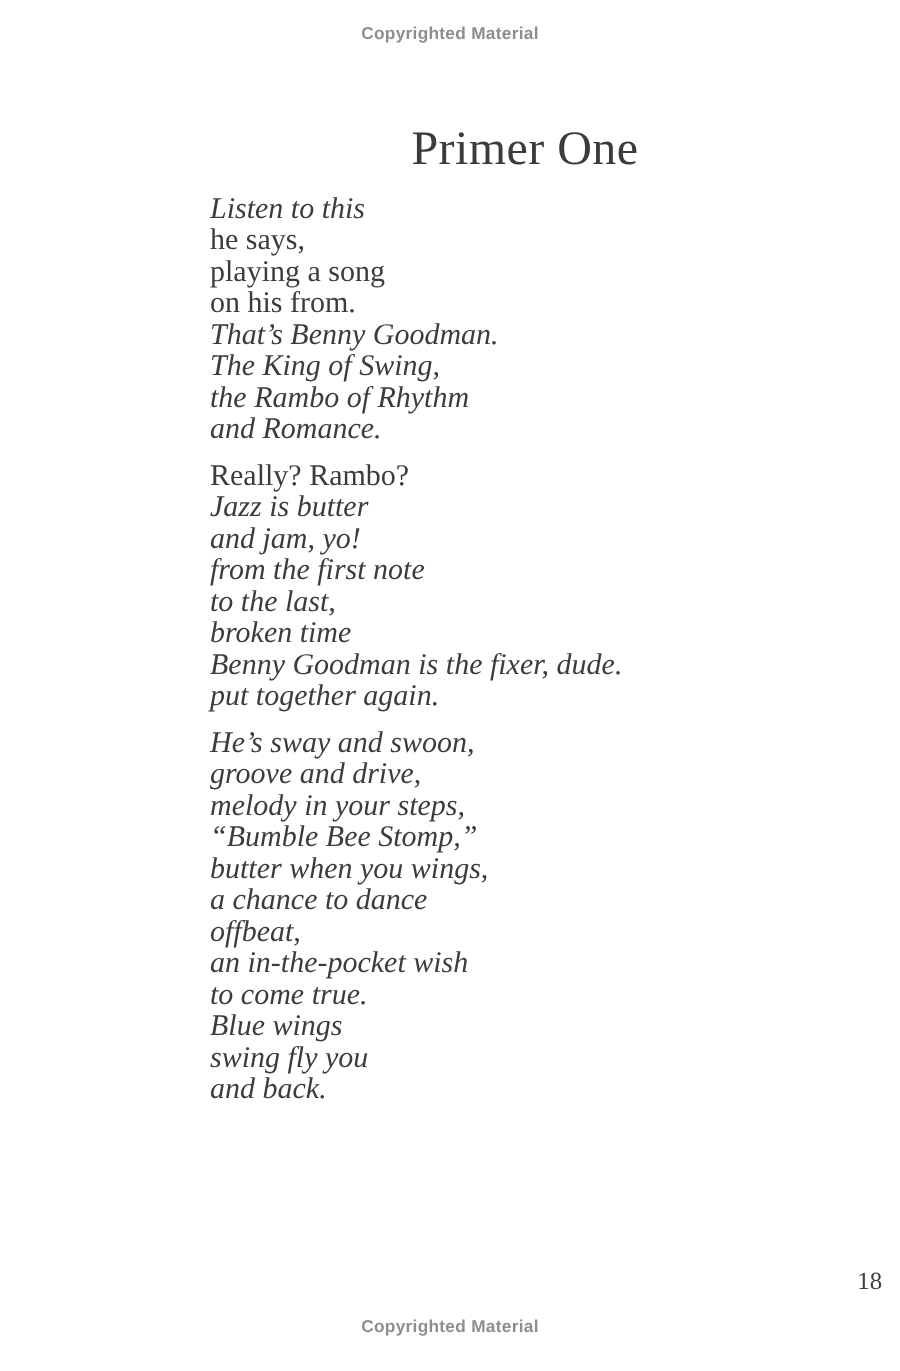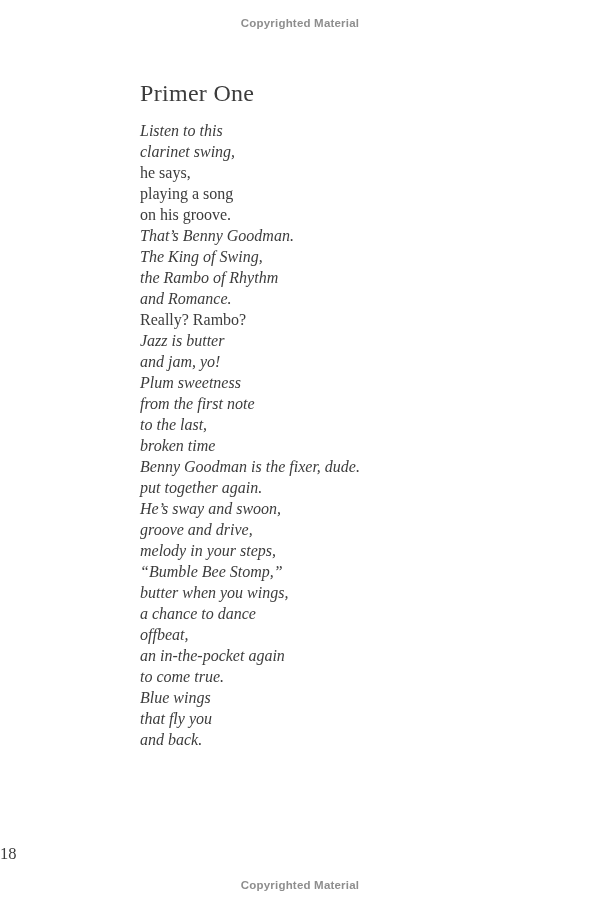--- a/index.html
+++ b/index.html
@@ -29,89 +29,88 @@
   }
   .copyright.top { top: 17px; }
   .copyright.bottom { top: 879px; }
   .poem {
     position: absolute;
     left: 140px;
     top: 79px;
     right: 40px;
   }
   .title {
-    font-size: 24px;
+    font-size: 32px;
     font-weight: normal;
     margin: 0;
     line-height: 1.2;
     color: var(--text, #3c3c3c);
     letter-spacing: 0.3px;
+    text-align: center;
   }
   .stanzas { margin-top: 12px; }
-  .stanza + .stanza { }
+  .stanza + .stanza { margin-top: 10px; }
   .line {
-    font-size: 16px;
+    font-size: 20px;
     line-height: 21px;
     white-space: nowrap;
   }
   .line.italic { font-style: italic; }
   .line.roman { font-style: normal; }
   .page-number {
     position: absolute;
     top: 844px;
     left: 0;
     width: 588px;
-    text-align: left;
+    text-align: right;
     font-size: 16.5px;
     color: var(--text, #3c3c3c);
   }
 </style>
 </head>
 <body>
 
 <div id="page" style="--bg: #ffffff; --text: #3c3c3c; --copyright: #8e8e8e;">
   <div class="copyright top">Copyrighted Material</div>
 
   <div class="poem">
     <h1 class="title">Primer One</h1>
     <div class="stanzas">
         <div class="stanza">
           <div class="line italic">Listen to this</div>
-          <div class="line italic">clarinet swing,</div>
           <div class="line roman">he says,</div>
           <div class="line roman">playing a song</div>
-          <div class="line roman">on his groove.</div>
+          <div class="line roman">on his from.</div>
           <div class="line italic">That’s Benny Goodman.</div>
           <div class="line italic">The King of Swing,</div>
           <div class="line italic">the Rambo of Rhythm</div>
           <div class="line italic">and Romance.</div>
         </div>
         <div class="stanza">
           <div class="line roman">Really? Rambo?</div>
           <div class="line italic">Jazz is butter</div>
           <div class="line italic">and jam, yo!</div>
-          <div class="line italic">Plum sweetness</div>
           <div class="line italic">from the first note</div>
           <div class="line italic">to the last,</div>
           <div class="line italic">broken time</div>
           <div class="line italic">Benny Goodman is the fixer, dude.</div>
           <div class="line italic">put together again.</div>
         </div>
         <div class="stanza">
           <div class="line italic">He’s sway and swoon,</div>
           <div class="line italic">groove and drive,</div>
           <div class="line italic">melody in your steps,</div>
           <div class="line italic">“Bumble Bee Stomp,”</div>
           <div class="line italic">butter when you wings,</div>
           <div class="line italic">a chance to dance</div>
           <div class="line italic">offbeat,</div>
-          <div class="line italic">an in-the-pocket again</div>
+          <div class="line italic">an in-the-pocket wish</div>
           <div class="line italic">to come true.</div>
           <div class="line italic">Blue wings</div>
-          <div class="line italic">that fly you</div>
+          <div class="line italic">swing fly you</div>
           <div class="line italic">and back.</div>
         </div>
       </div>
   </div>
 
   <div class="page-number">18</div>
 
   <div class="copyright bottom">Copyrighted Material</div>
 </div>
 

